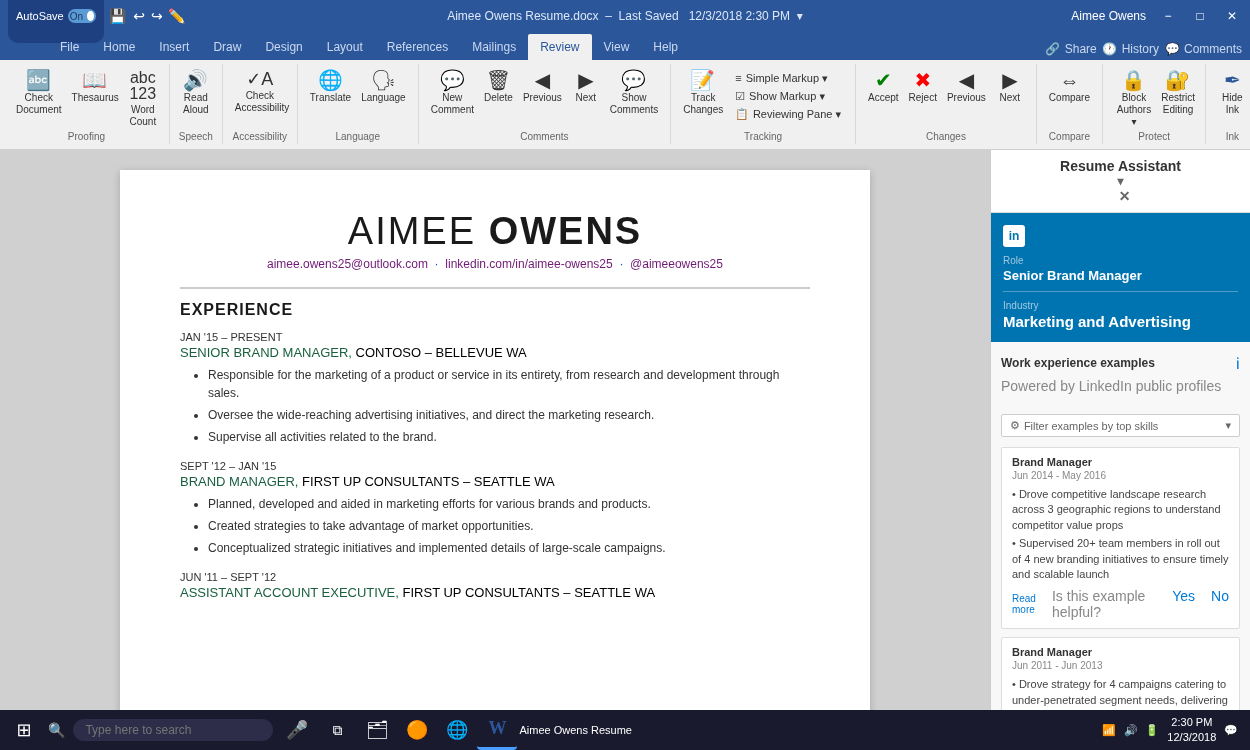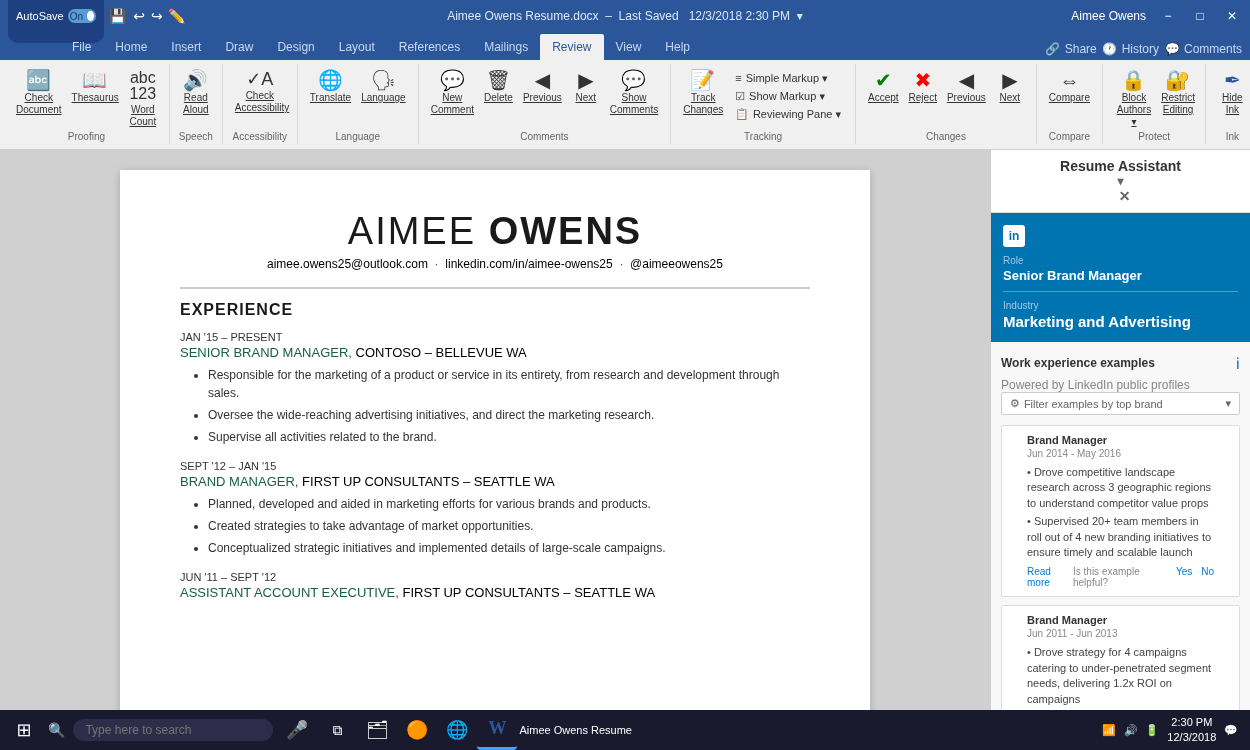--- a/index.html
+++ b/index.html
@@ -23,21 +23,21 @@
     .autosave-toggle { background: #5b9bd5; border-radius: 8px; width: 28px; height: 14px; display: inline-flex; align-items: center; justify-content: flex-end; padding: 2px; }
     .autosave-toggle-knob { background: white; border-radius: 50%; width: 10px; height: 10px; }
     .win-btn { width: 20px; height: 20px; display: flex; align-items: center; justify-content: center; font-size: 12px; cursor: pointer; }
 
     
     #ribbon-tabs {
       background: #2b579a;
       height: 28px;
       display: flex;
       align-items: flex-end;
-      padding-left: 60px;
+      padding-left: 48px;
     }
     .ribbon-tab {
       padding: 4px 12px;
       font-size: 12px;
       color: #c9d8f0;
       cursor: pointer;
       height: 26px;
       display: flex;
       align-items: center;
     }
@@ -88,21 +88,21 @@
       padding: 2px 4px;
       cursor: pointer;
       border-radius: 3px;
       min-width: 36px;
       font-size: 10px;
       color: #333;
       text-align: center;
       height: 64px;
     }
     .ribbon-btn .icon { font-size: 20px; line-height: 1; margin-bottom: 2px; margin-top: 4px; }
-    .ribbon-btn-label { font-size: 10px; line-height: 1.2; max-width: 50px; text-decoration: underline; }
+    .ribbon-btn-label { font-size: 10px; line-height: 1.2; max-width: 50px; }
 
     .ribbon-small-group { display: flex; flex-direction: column; gap: 1px; height: 64px; justify-content: center; }
     .ribbon-small-btn {
       display: flex;
       align-items: center;
       gap: 4px;
       padding: 2px 6px;
       font-size: 11px;
       color: #333;
       cursor: pointer;
@@ -134,21 +134,21 @@
       min-height: 900px;
       box-shadow: 0 2px 8px rgba(0,0,0,0.2);
       padding: 40px 60px;
       position: relative;
     }
 
     .doc-name { text-align: center; font-size: 38px; font-weight: 300; color: #1a1a1a; letter-spacing: 2px; margin-bottom: 4px; }
     .doc-name strong { font-weight: 800; }
     .doc-contact { text-align: center; font-size: 12px; color: #444; margin-bottom: 4px; }
     .doc-links { text-align: center; font-size: 12px; color: #1155cc; }
-    .doc-links a { color: #000000; text-decoration: none; }
+    .doc-links a { color: #701a75; text-decoration: none; }
     .doc-divider { border: none; border-top: 2px solid #ccc; margin: 16px 0 12px 0; }
 
     .doc-section-title { font-size: 16px; font-weight: 700; color: #1a1a1a; letter-spacing: 1px; margin-bottom: 12px; }
     .doc-job-date { font-size: 11px; color: #333; margin-bottom: 2px; }
     .doc-job-title { font-size: 13px; margin-bottom: 6px; }
     .doc-job-title strong { color: #1a6040; font-weight: 400; text-transform: uppercase; }
     .doc-bullets { list-style: disc; padding-left: 28px; margin-bottom: 14px; }
     .doc-bullets li { font-size: 12px; color: #333; margin-bottom: 4px; line-height: 1.5; }
 
     
@@ -192,50 +192,50 @@
       margin-bottom: 8px;
     }
     .linkedin-field-label { font-size: 10px; color: #a0c8e0; margin-bottom: 2px; }
     .linkedin-field-value { font-size: 13px; font-weight: 600; color: white; margin-bottom: 8px; border-bottom: 1px solid rgba(255,255,255,0.3); padding-bottom: 8px; }
     .linkedin-industry-label { font-size: 10px; color: #a0c8e0; margin-bottom: 2px; }
     .linkedin-industry-value { font-size: 15px; font-weight: 600; color: white; }
 
     #resume-panel-content { flex: 1; overflow-y: auto; padding: 10px; }
     .work-exp-header { display: flex; justify-content: space-between; align-items: center; margin-bottom: 4px; }
     .work-exp-title { font-size: 12px; font-weight: 600; color: #333; }
-    .powered-by { font-size: 12px; color: #888; margin-bottom: 0; }
+    .powered-by { font-size: 14px; color: #888; margin-bottom: 20px; }
 
     .filter-bar {
       display: flex;
       align-items: center;
       border: 1px solid #ccc;
       border-radius: 2px;
       padding: 4px 8px;
       background: white;
       margin-bottom: 10px;
       font-size: 11px;
       color: #666;
       justify-content: space-between;
     }
     .filter-bar-left { display: flex; align-items: center; gap: 4px; }
 
     .exp-card {
       background: white;
       border: 1px solid #ddd;
       border-radius: 2px;
-      padding: 8px 25px;
+      padding: 8px 10px;
       margin-bottom: 8px;
       font-size: 11px;
     }
     .exp-card-title { font-weight: 700; color: #333; margin-bottom: 2px; }
     .exp-card-date { color: #888; margin-bottom: 6px; font-size: 10px; }
     .exp-card-bullet { color: #444; margin-bottom: 3px; line-height: 1.4; }
     .exp-card-footer { display: flex; align-items: center; justify-content: space-between; margin-top: 6px; }
     .read-more { color: #0078d4; cursor: pointer; font-size: 10px; }
-    .helpful { font-size: 10px; color: #888; display: flex; align-items: flex-start; gap: 9px; }
+    .helpful { font-size: 14px; color: #888; display: flex; align-items: flex-start; gap: 16px; }
     .helpful-yes { color: #0078d4; cursor: pointer; }
     .helpful-no { color: #0078d4; cursor: pointer; }
 
     
     #status-bar {
       height: 32px;
       background: #2b579a;
       display: flex;
       align-items: center;
       padding: 0 10px;
@@ -554,21 +554,21 @@
     </div>
     <div id="resume-panel-content">
       <div class="work-exp-header">
         <span class="work-exp-title">Work experience examples</span>
         <span style="color:#0078d4;">ℹ</span>
       </div>
       <div class="powered-by">Powered by LinkedIn public profiles</div>
       <div class="filter-bar">
         <div class="filter-bar-left">
           <span>⚙</span>
-          <span>Filter examples by top brand</span>
+          <span>Filter examples by top skills</span>
         </div>
         <span>▾</span>
       </div>
 
       <div class="exp-card">
         <div class="exp-card-title">Brand Manager</div>
         <div class="exp-card-date">Jun 2014 - May 2016</div>
         <div class="exp-card-bullet">• Drove competitive landscape research across 3 geographic regions to understand competitor value props</div>
         <div class="exp-card-bullet">• Supervised 20+ team members in roll out of 4 new branding initiatives to ensure timely and scalable launch</div>
         <div class="exp-card-footer">

